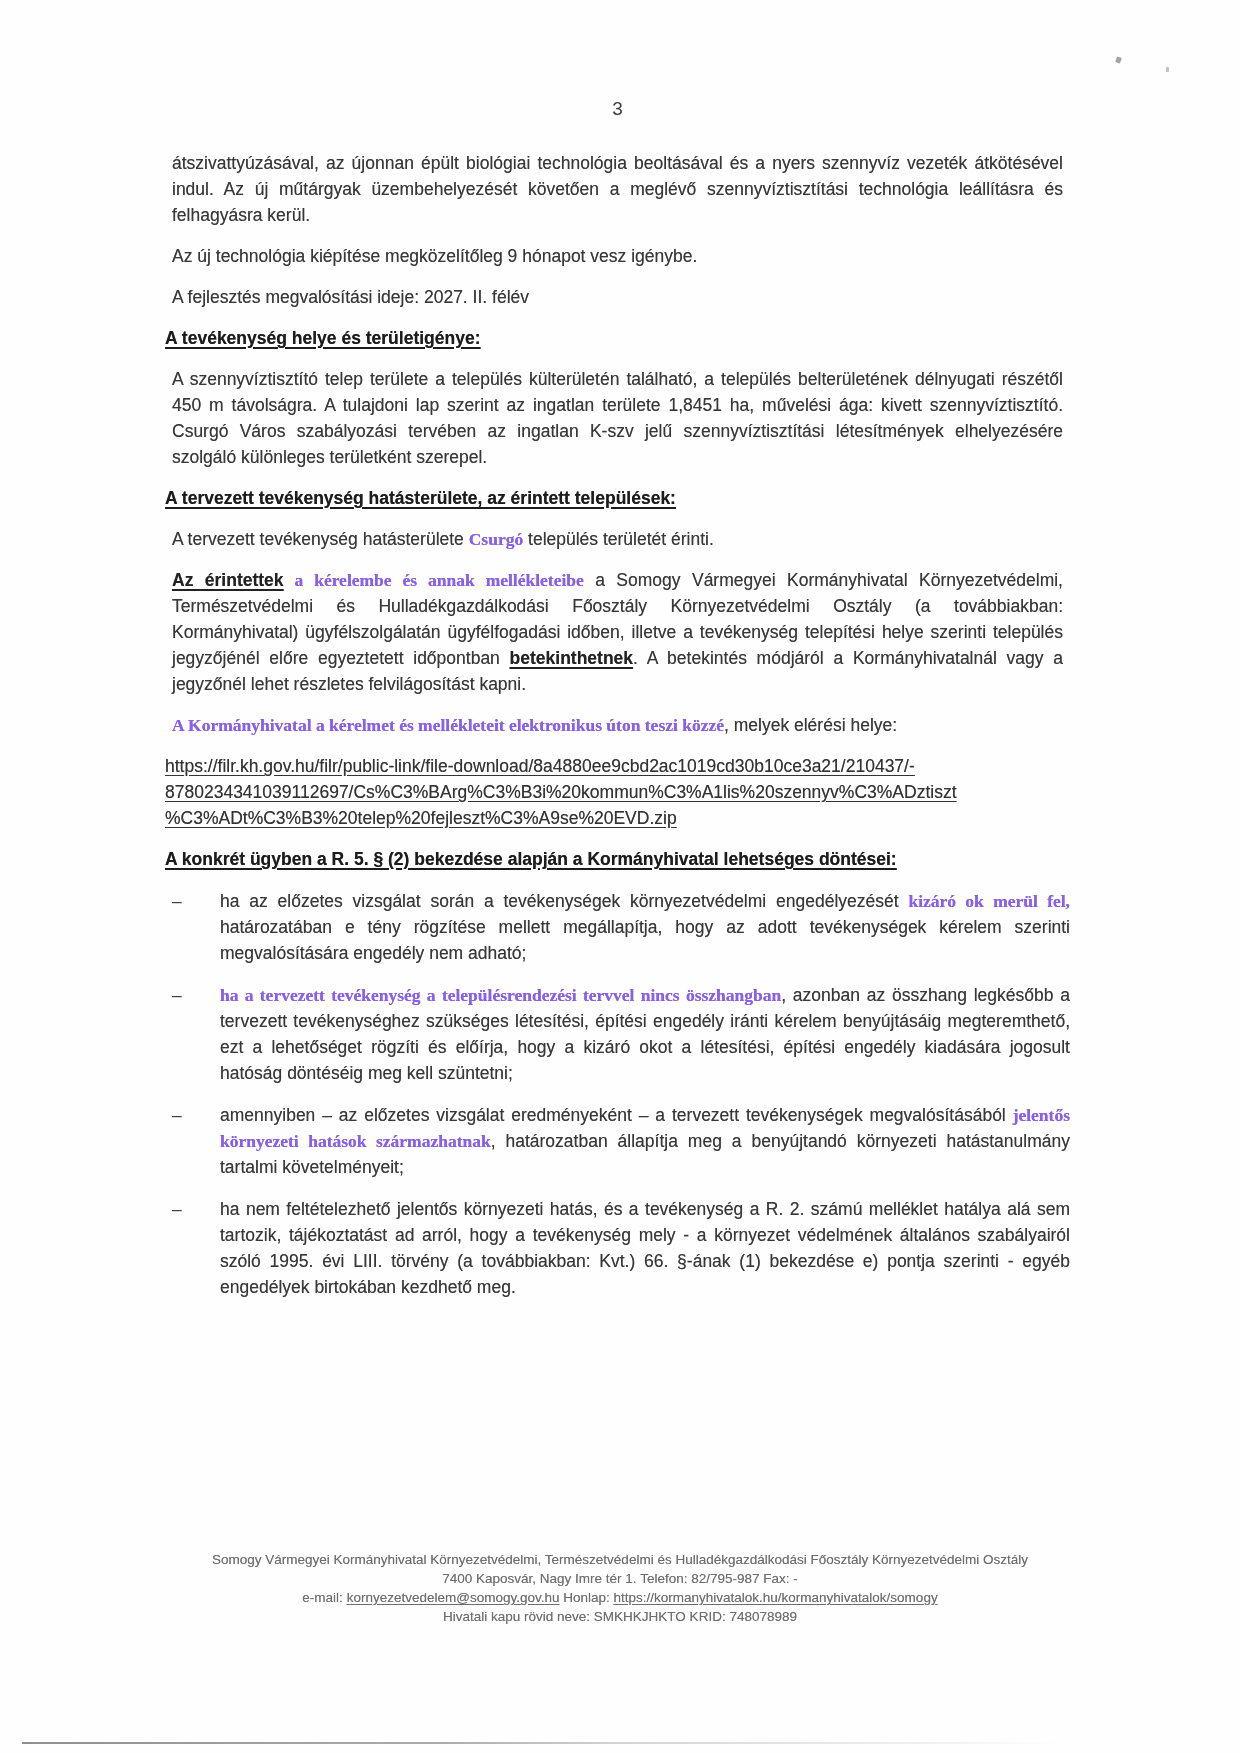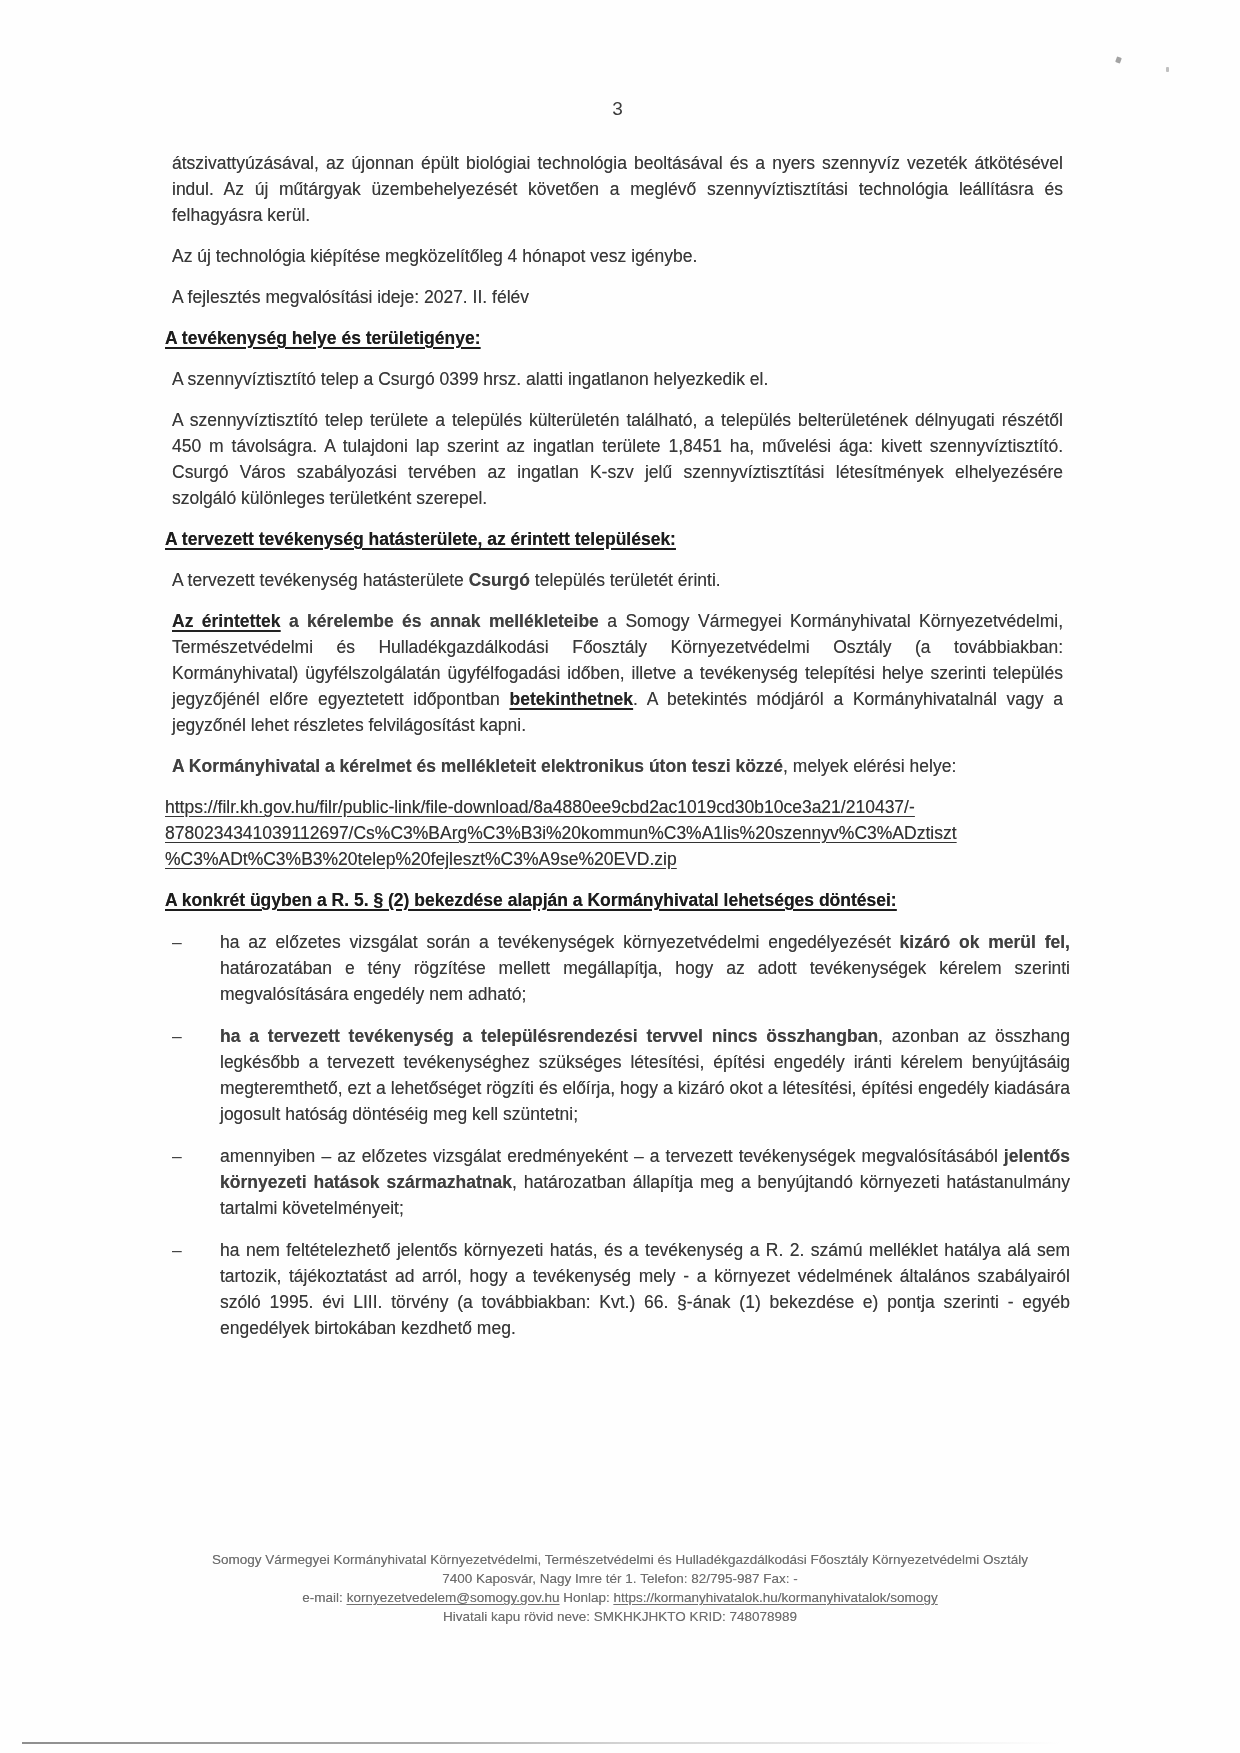--- a/index.html
+++ b/index.html
@@ -38,21 +38,21 @@
     margin:15px 0;
     font-size:17.5px;
     line-height:26px;
     font-weight:bold;
     color:#1c1c1c;
     text-decoration:underline;
     text-decoration-thickness:2px;
     text-underline-offset:3px;
     text-shadow:0 0 0.5px rgba(30,30,30,0.7);
   }
-  .b{ font-weight:bold; color:#404040; }
+  .b{ font-weight:bold; color:#8b5cf6;font-family:Liberation Serif, serif; }
   .bu{
     font-weight:bold; color:#222;
     text-decoration:underline;
     text-decoration-thickness:2px;
     text-underline-offset:3px;
   }
   .link-block{
     margin:14px 0 15px 0;
     font-size:17.5px;
     line-height:26px;
@@ -118,28 +118,27 @@
 <body>
 
 <div class="sheet">
 
   <div class="inner">
 
     <div class="page-number">3</div>
 
     <p class="para justify">átszivattyúzásával, az újonnan épült biológiai technológia beoltásával és a nyers szennyvíz vezeték átkötésével indul. Az új műtárgyak üzembehelyezését követően a meglévő szennyvíztisztítási technológia leállításra és felhagyásra kerül.</p>
 
-    <p class="para">Az új technológia kiépítése megközelítőleg 4 hónapot vesz igénybe.</p>
+    <p class="para">Az új technológia kiépítése megközelítőleg 9 hónapot vesz igénybe.</p>
 
     <p class="para">A fejlesztés megvalósítási ideje: 2027. II. félév</p>
 
 
     <p class="heading">A tevékenység helye és területigénye:</p>
 
-    <p class="para">A szennyvíztisztító telep a Csurgó 0399 hrsz. alatti ingatlanon helyezkedik el.</p>
 
     <p class="para justify">A szennyvíztisztító telep területe a település külterületén található, a település belterületének délnyugati részétől 450 m távolságra. A tulajdoni lap szerint az ingatlan területe 1,8451 ha, művelési ága: kivett szennyvíztisztító. Csurgó Város szabályozási tervében az ingatlan K-szv jelű szennyvíztisztítási létesítmények elhelyezésére szolgáló különleges területként szerepel.</p>
 
     <p class="heading">A tervezett tevékenység hatásterülete, az érintett települések:</p>
 
     <p class="para"><span>A tervezett tevékenység hatásterülete </span><span class="b">Csurgó</span><span> település területét érinti.</span></p>
 
     <p class="para justify"><span class="bu">Az érintettek</span><span class="b"> a kérelembe és annak mellékleteibe</span><span> a Somogy Vármegyei Kormányhivatal Környezetvédelmi, Természetvédelmi és Hulladékgazdálkodási Főosztály Környezetvédelmi Osztály (a továbbiakban: Kormányhivatal) ügyfélszolgálatán ügyfélfogadási időben, illetve a tevékenység telepítési helye szerinti település jegyzőjénél előre egyeztetett időpontban </span><span class="bu">betekinthetnek</span><span>. A betekintés módjáról a Kormányhivatalnál vagy a jegyzőnél lehet részletes felvilágosítást kapni.</span></p>
 
     <p class="para justify"><span class="b">A Kormányhivatal a kérelmet és mellékleteit elektronikus úton teszi közzé</span><span>, melyek elérési helye:</span></p>

